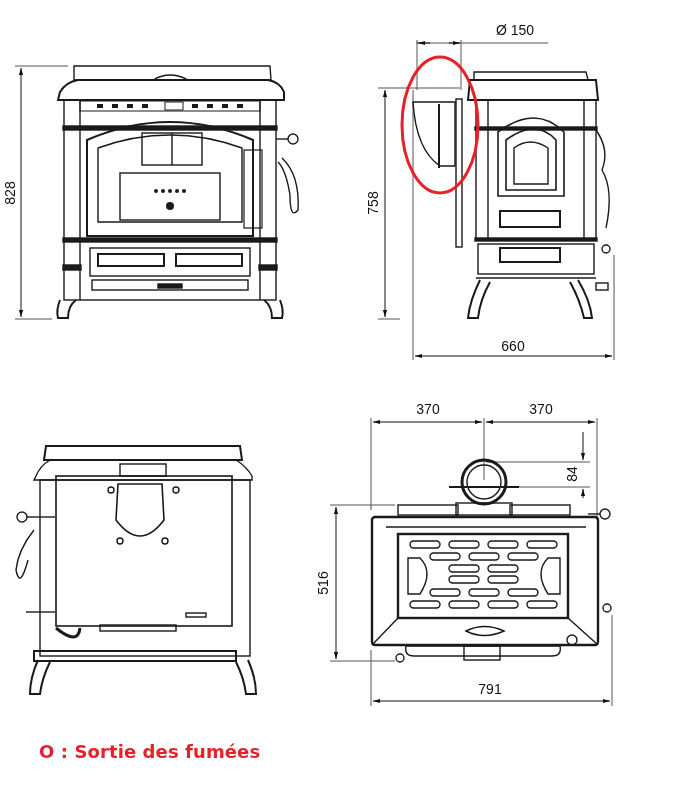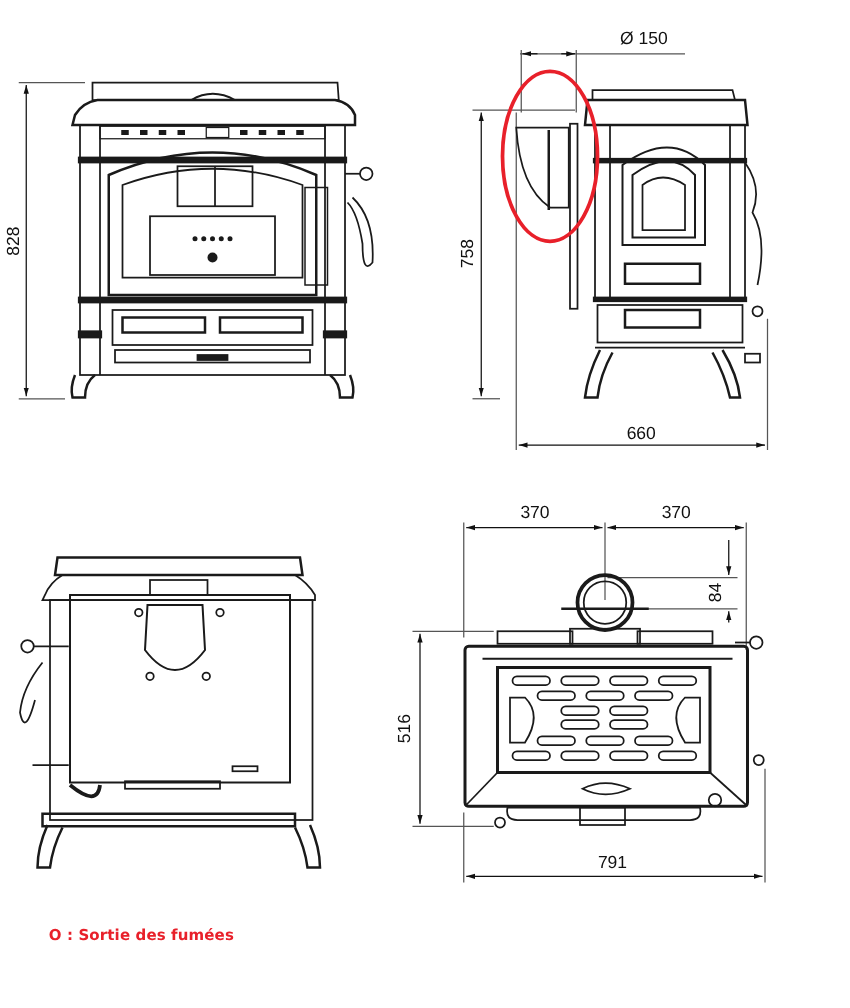--- a/index.html
+++ b/index.html
@@ -1,19 +1,19 @@
 <!DOCTYPE html>
 <html><head>
 <meta charset="utf-8">
 <style>
   html,body{margin:0;padding:0;background:#ffffff;}
   body{width:680px;height:806px;position:relative;overflow:hidden;font-family:"Liberation Sans",sans-serif;}
   svg.drawing{position:absolute;left:0;top:0;}
   .dim{font-family:"Liberation Sans",sans-serif;font-size:14px;fill:#111;}
-  .legend{position:absolute;left:39px;top:741px;color:#e8202a;font-family:"DejaVu Sans",sans-serif;font-weight:bold;font-size:12px;letter-spacing:0.1px;}
+  .legend{position:absolute;left:39px;top:741px;color:#e8202a;font-family:"DejaVu Sans",sans-serif;font-weight:bold;font-size:18px;letter-spacing:0.1px;}
 </style>
 </head>
 <body>
 
 <svg class="drawing" width="680" height="806" viewBox="0 0 680 806" xmlns="http://www.w3.org/2000/svg">
   <defs>
     <marker id="arr" viewBox="0 0 10 10" refX="10" refY="5" markerWidth="7" markerHeight="7" orient="auto-start-reverse">
       <path d="M0,2 L10,5 L0,8 z" fill="#111"></path>
     </marker>
   </defs>

